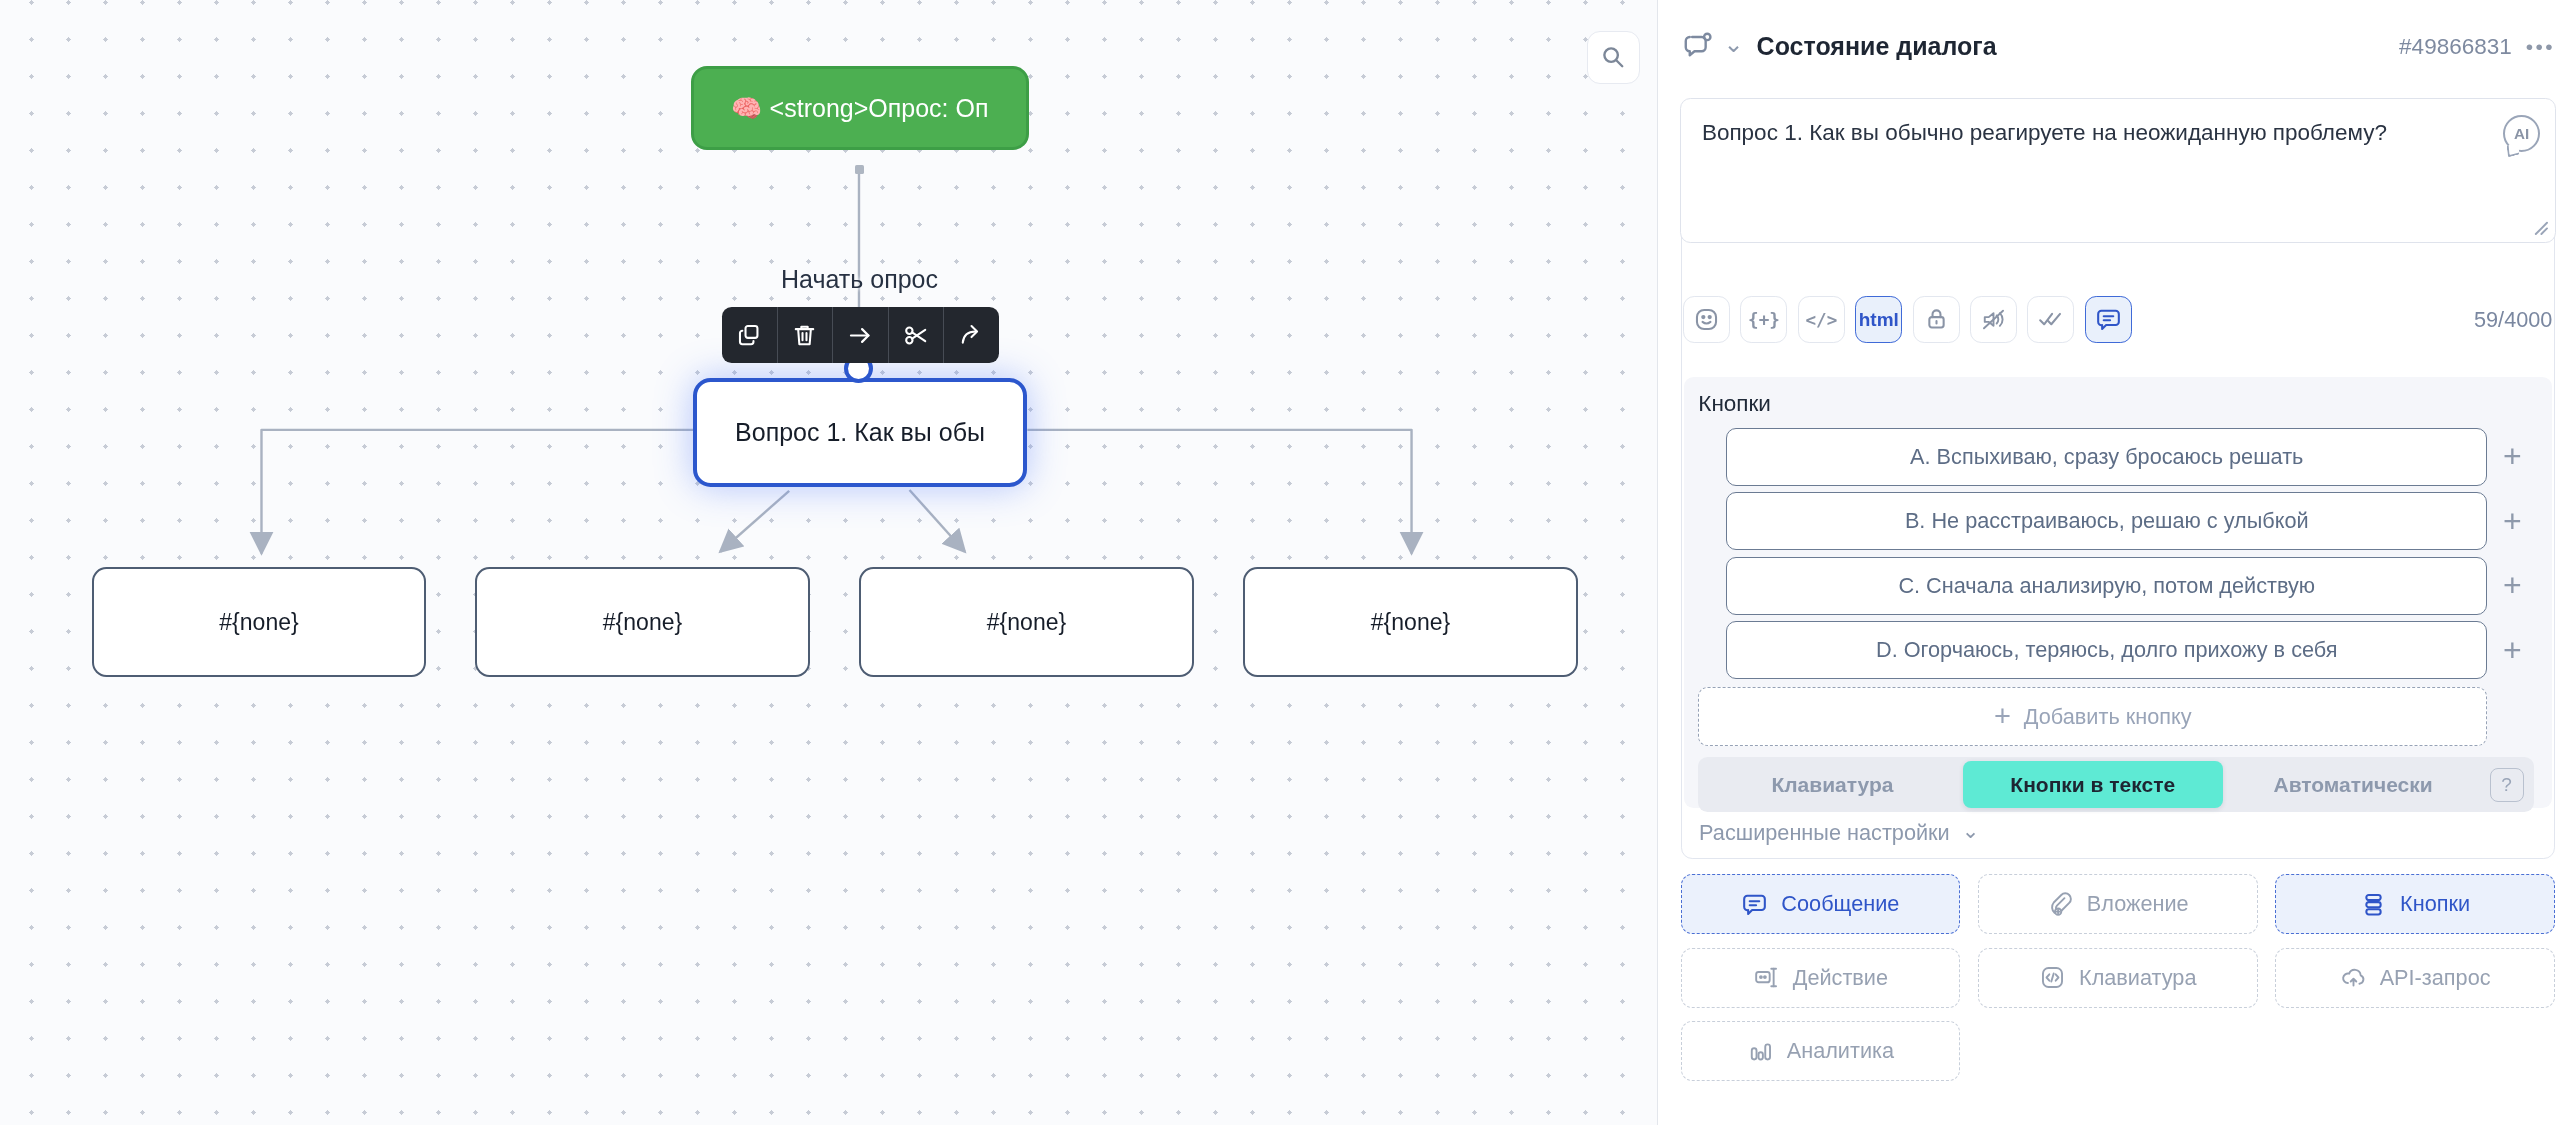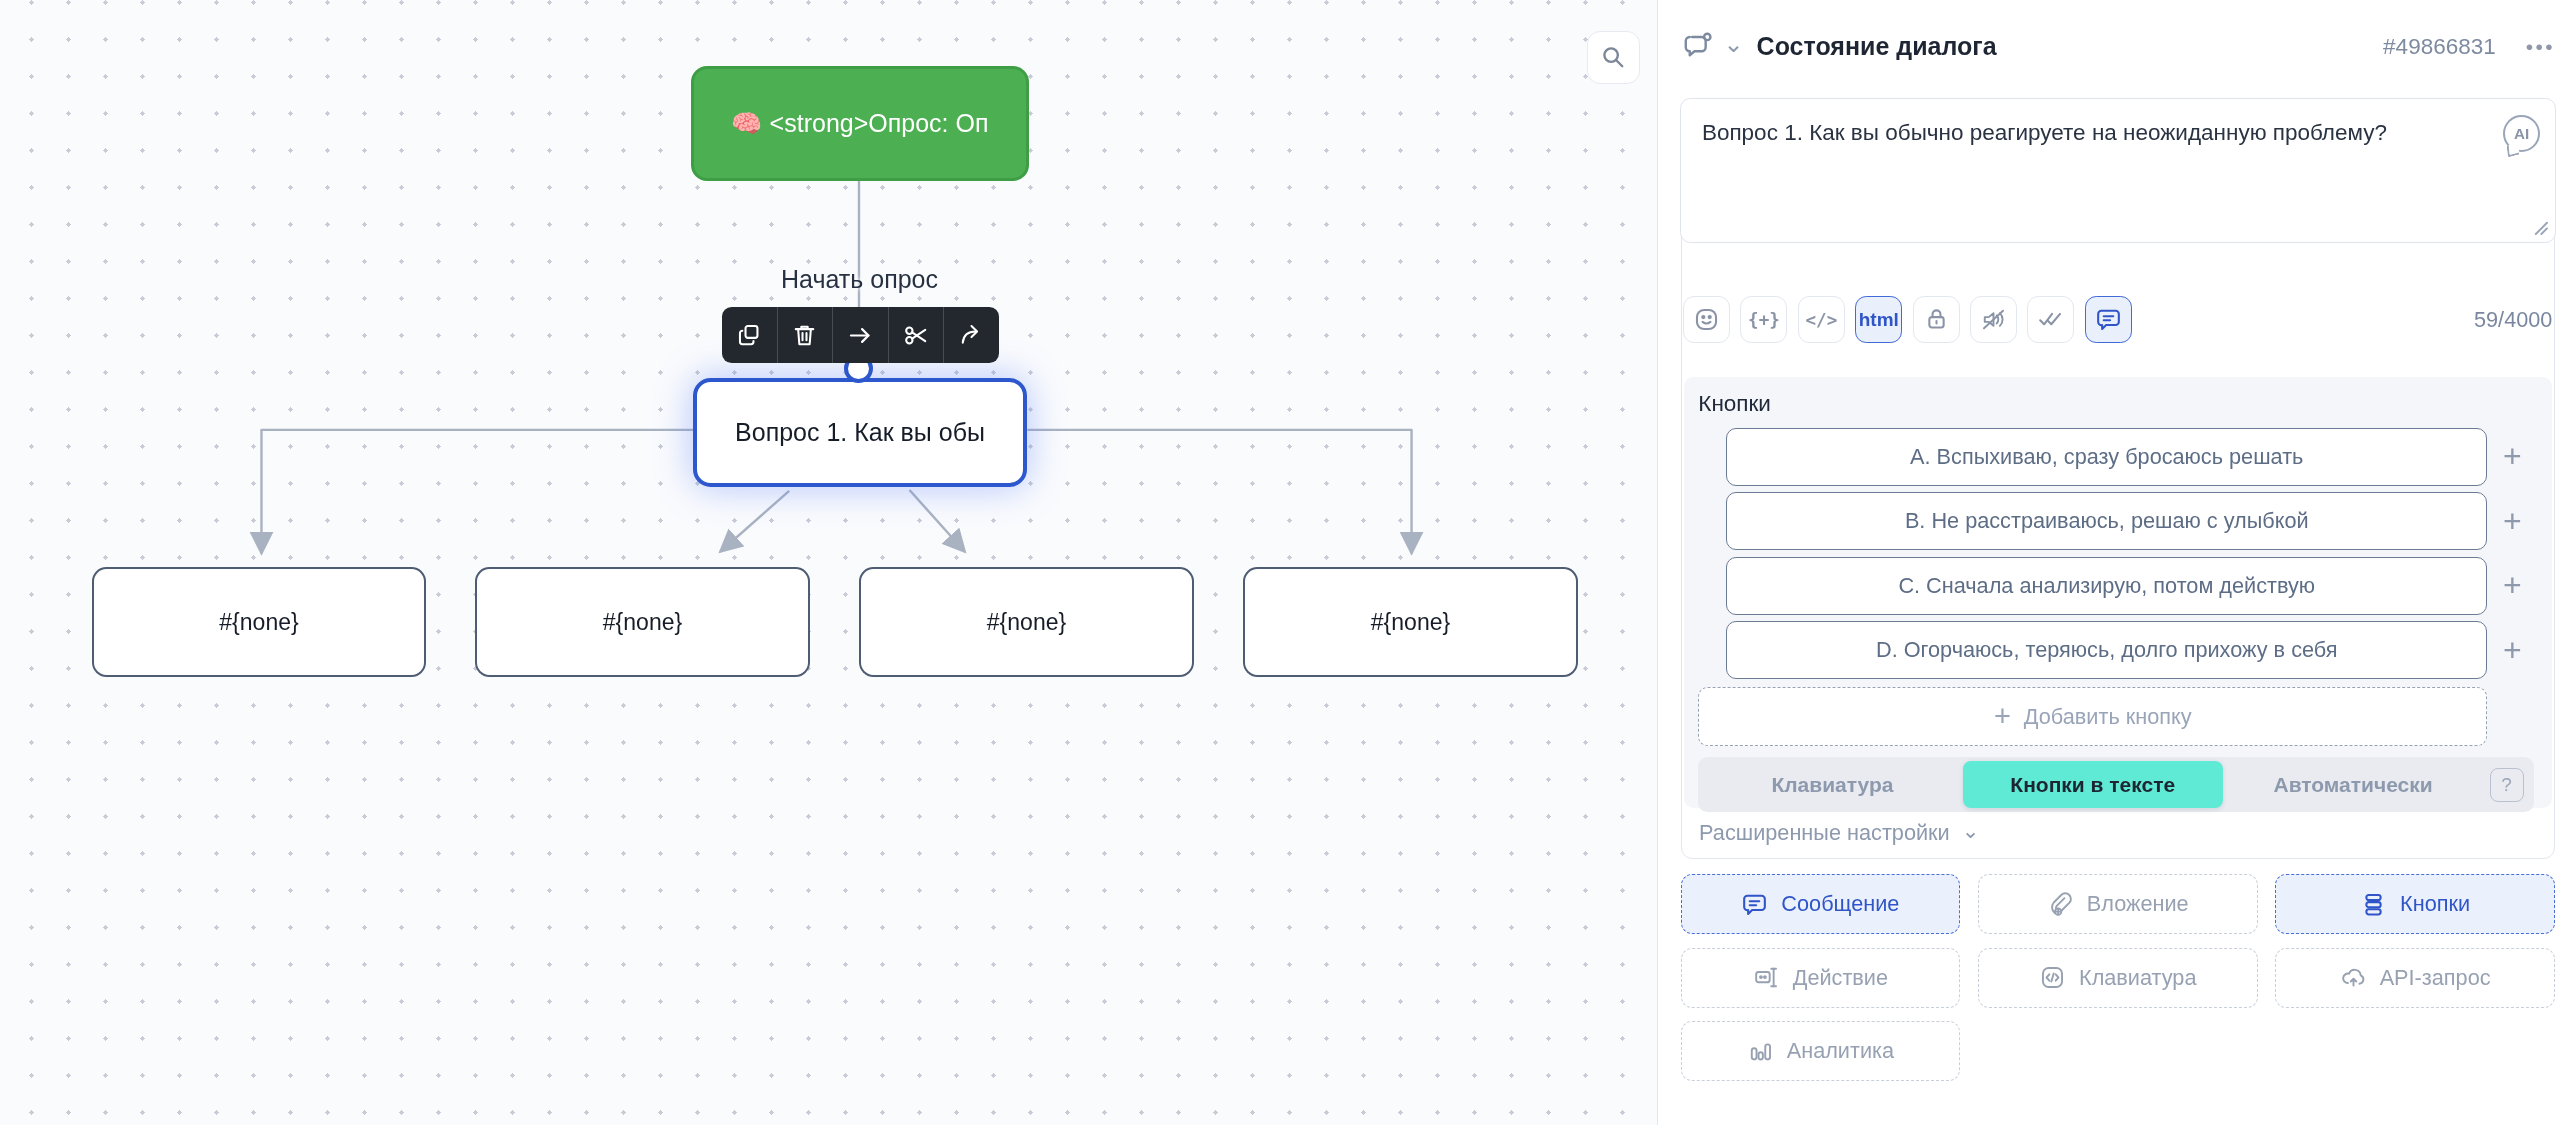--- a/index.html
+++ b/index.html
@@ -6,21 +6,21 @@
   #app{position:relative;width:2576px;height:1126px;overflow:hidden;
        font-family:"Liberation Sans",sans-serif;-webkit-font-smoothing:antialiased;}
 
   
   .canvas{position:absolute;left:0;top:0;width:1657px;height:1126px;background:#fafbfd;
     background-image:radial-gradient(#c7ccd6 2.1px, transparent 2.2px);
     background-size:37px 37px;background-position:13px 21px;}
   .edges{position:absolute;left:0;top:0;width:1657px;height:1126px;pointer-events:none;}
   .node{position:absolute;display:flex;align-items:center;justify-content:center;
     background:#fff;border-radius:16px;box-sizing:border-box;font-size:25px;color:#161d29;}
-  .node-start{left:691px;top:66px;width:338px;height:115px;background:#4caf51;
+  .node-start{left:691px;top:66px;width:338px;height:84px;background:#4caf51;
     border:3.2px solid #3d9e46;color:#fff;font-size:25px;}
   .node-question{left:693px;top:378px;width:334px;height:109px;border:4px solid #2c57cd;
     box-shadow:0 0 37px rgba(90,130,250,.45);border-radius:17.6px;}
   .node-branch{top:567px;height:110px;border:2.4px solid #4e5d73;border-radius:14.4px;font-size:23px;}
   .connector-dot{position:absolute;left:844px;top:354px;width:29px;height:29px;border-radius:50%;
     background:#fff;border:4.8px solid #2c57cd;box-sizing:border-box;z-index:4;}
   .start-nub{position:absolute;left:855px;top:165px;width:8.8px;height:8.8px;background:#aeb6c2;border-radius:1.6px;}
   .edge-label{position:absolute;left:699px;top:265px;width:321px;text-align:center;
     font-size:25px;color:#273142;text-shadow:0 0 4.8px #fafbfd,0 0 4.8px #fafbfd;z-index:3;}
   .node-toolbar{position:absolute;left:722px;top:307px;width:277px;height:56px;z-index:5;
@@ -31,21 +31,21 @@
     border:1.6px solid #e7eaf1;border-radius:13px;display:flex;align-items:center;justify-content:center;
     color:#7c8798;box-sizing:border-box;}
 
   
   .panel{position:absolute;left:1657px;top:0;width:919px;height:1126px;background:#fff;
     border-left:1.6px solid #e3e6ec;box-sizing:border-box;color:#1f2734;}
   .panel-header{position:absolute;left:22.5px;right:21px;top:22.5px;height:48px;display:flex;align-items:center;}
   .hdr-icon{color:#7d8aa0;display:flex;align-items:center;}
   .hdr-chevron{color:#8d99ad;font-size:24px;margin:0 13px 4.8px 8px;}
   .hdr-title{font-size:25px;font-weight:700;color:#1e2633;}
-  .hdr-right{margin-left:auto;display:flex;align-items:center;gap:30px;}
+  .hdr-right{margin-left:auto;display:flex;align-items:center;gap:14px;}
   .hdr-id{font-size:22.5px;color:#7e8aa0;}
   .hdr-menu{font-size:21px;color:#8e98a9;letter-spacing:2.4px;}
 
   .editor-card{position:absolute;left:22.5px;right:21px;top:99px;height:760px;
     border:1.6px solid #e2e6ef;border-radius:11.2px;box-sizing:border-box;}
   .msg-box{position:absolute;left:-1.6px;right:-1.6px;top:-1.6px;height:145px;background:#fff;
     border:1.6px solid #dfe3ec;border-radius:10.4px;box-sizing:border-box;padding:19px 56px 16px 21px;}
   .msg-text{font-size:22.5px;color:#2a3342;line-height:1.35;}
   .ai-badge{position:absolute;top:16px;right:14.4px;width:37px;height:37px;border:2.4px solid #9aa5b8;
     border-radius:50%;color:#8a94a6;font-size:15.2px;font-weight:700;display:flex;align-items:center;

